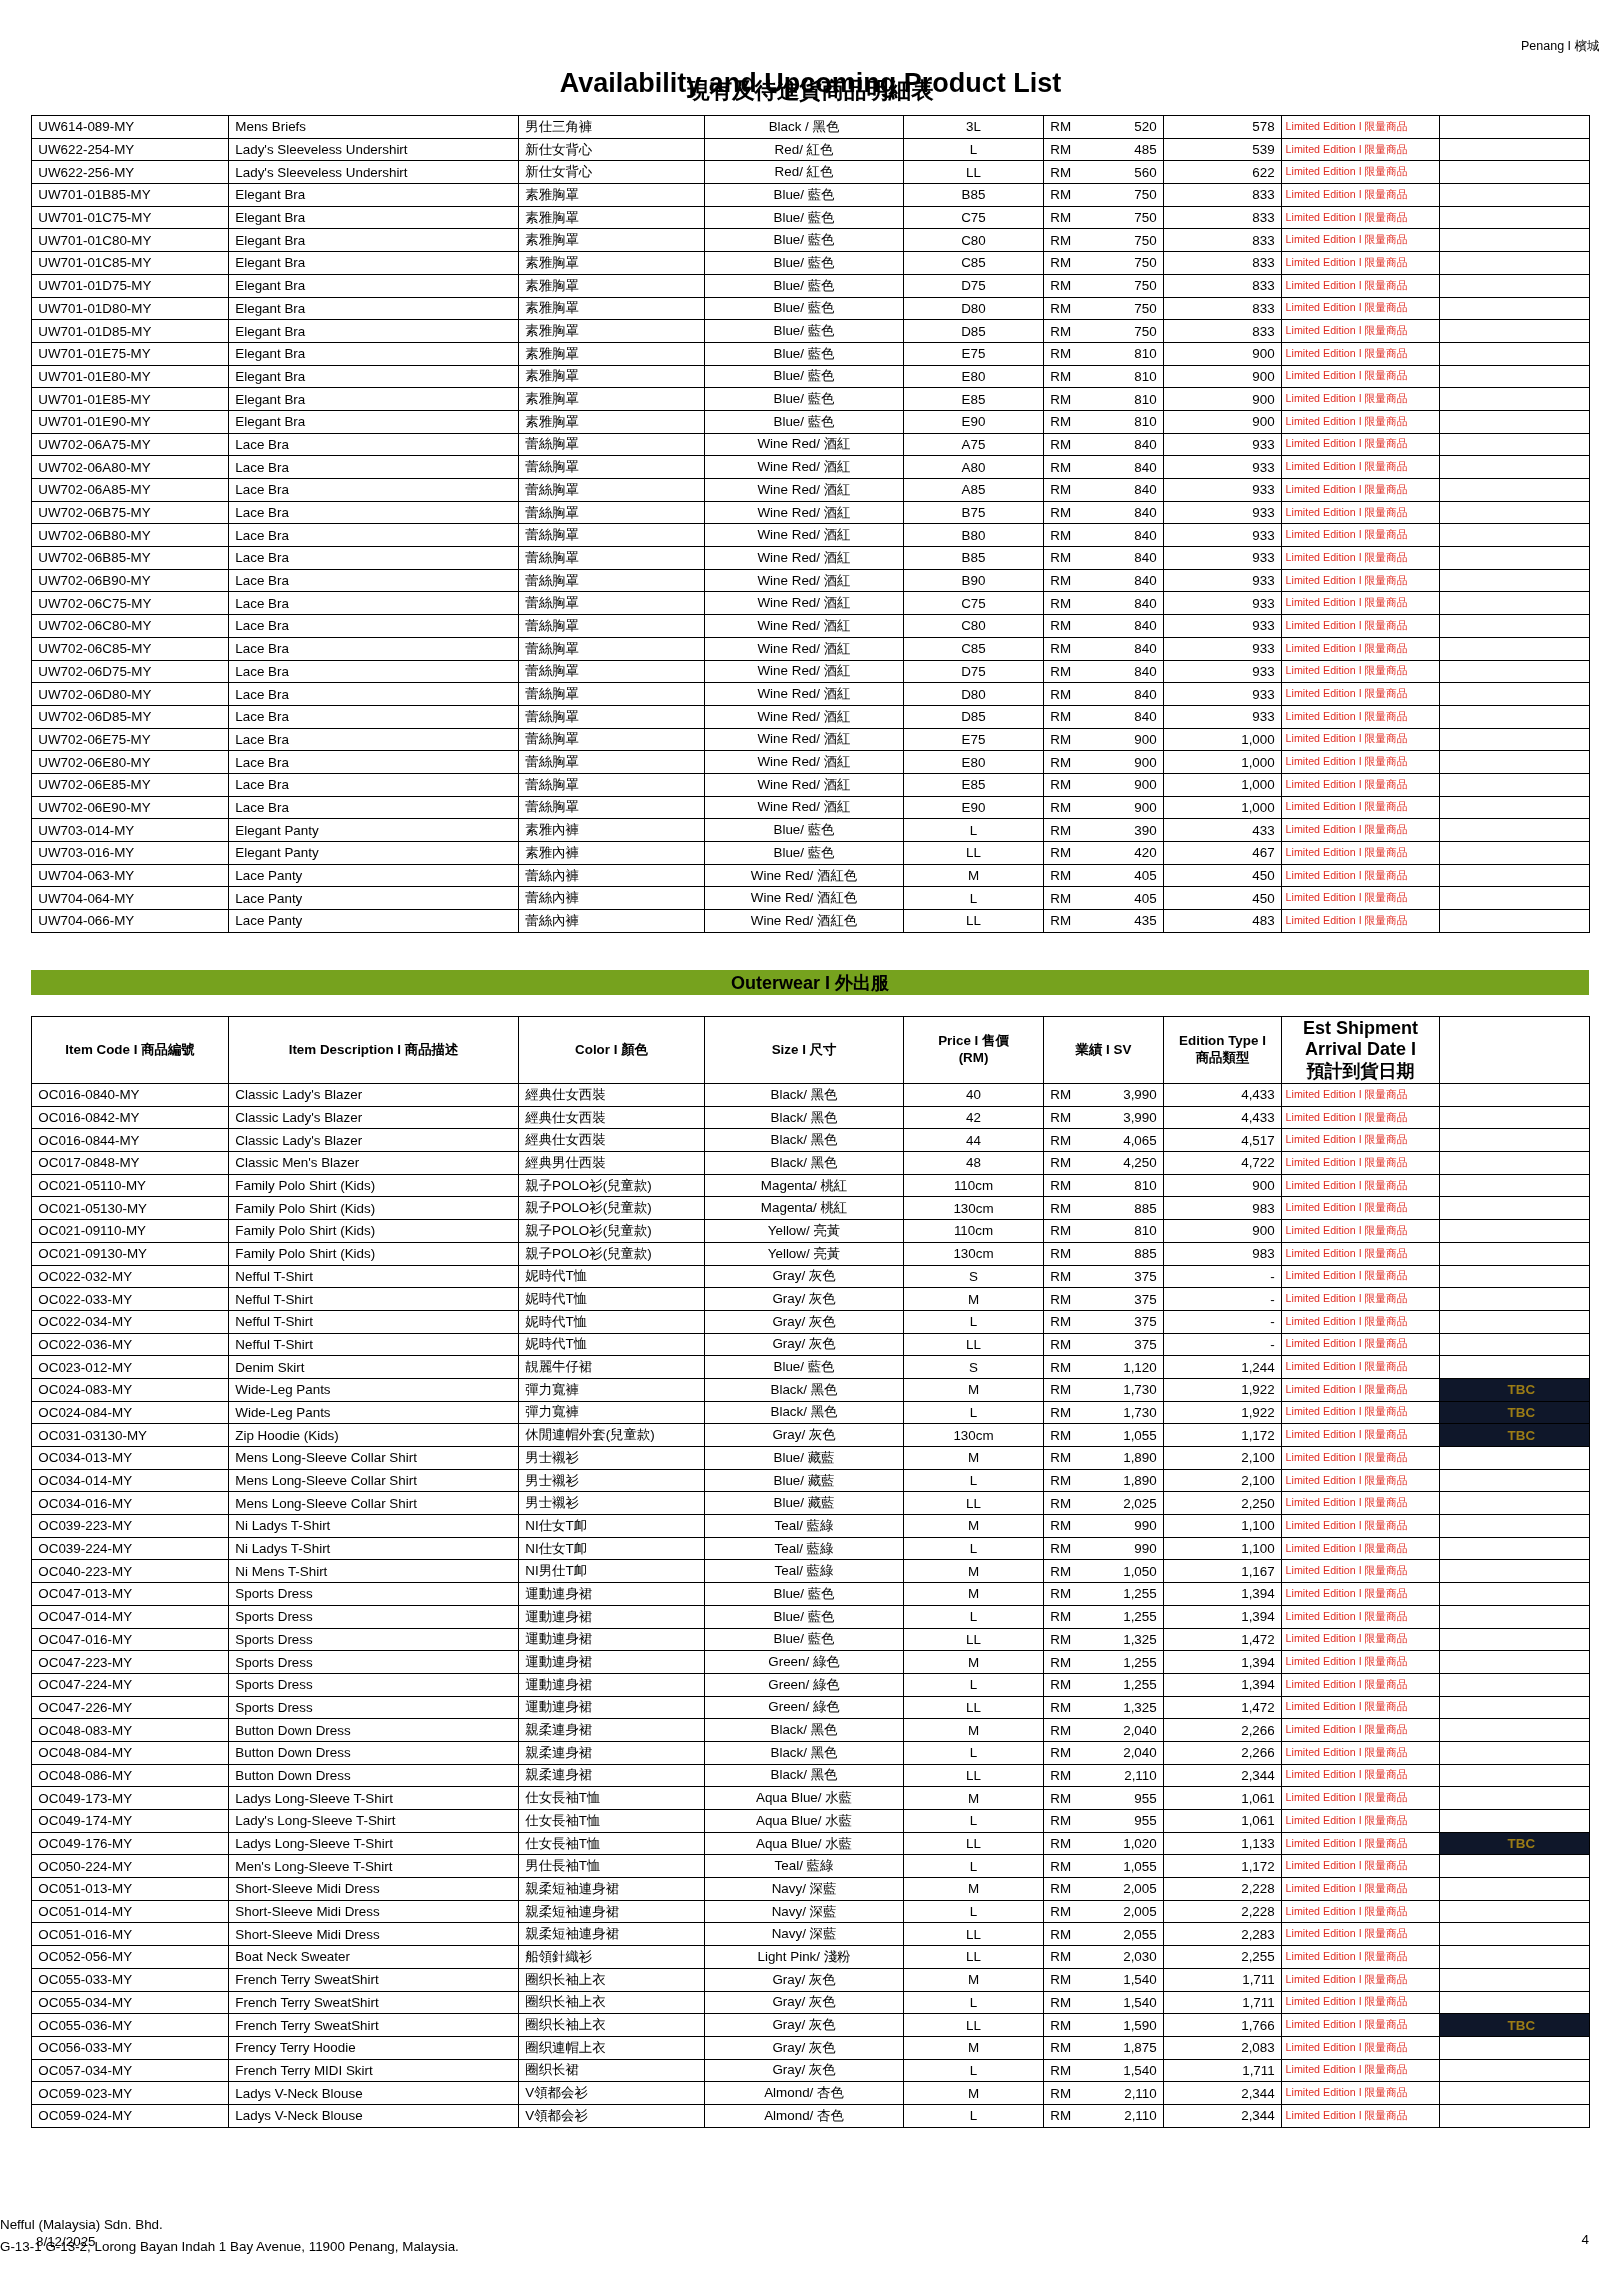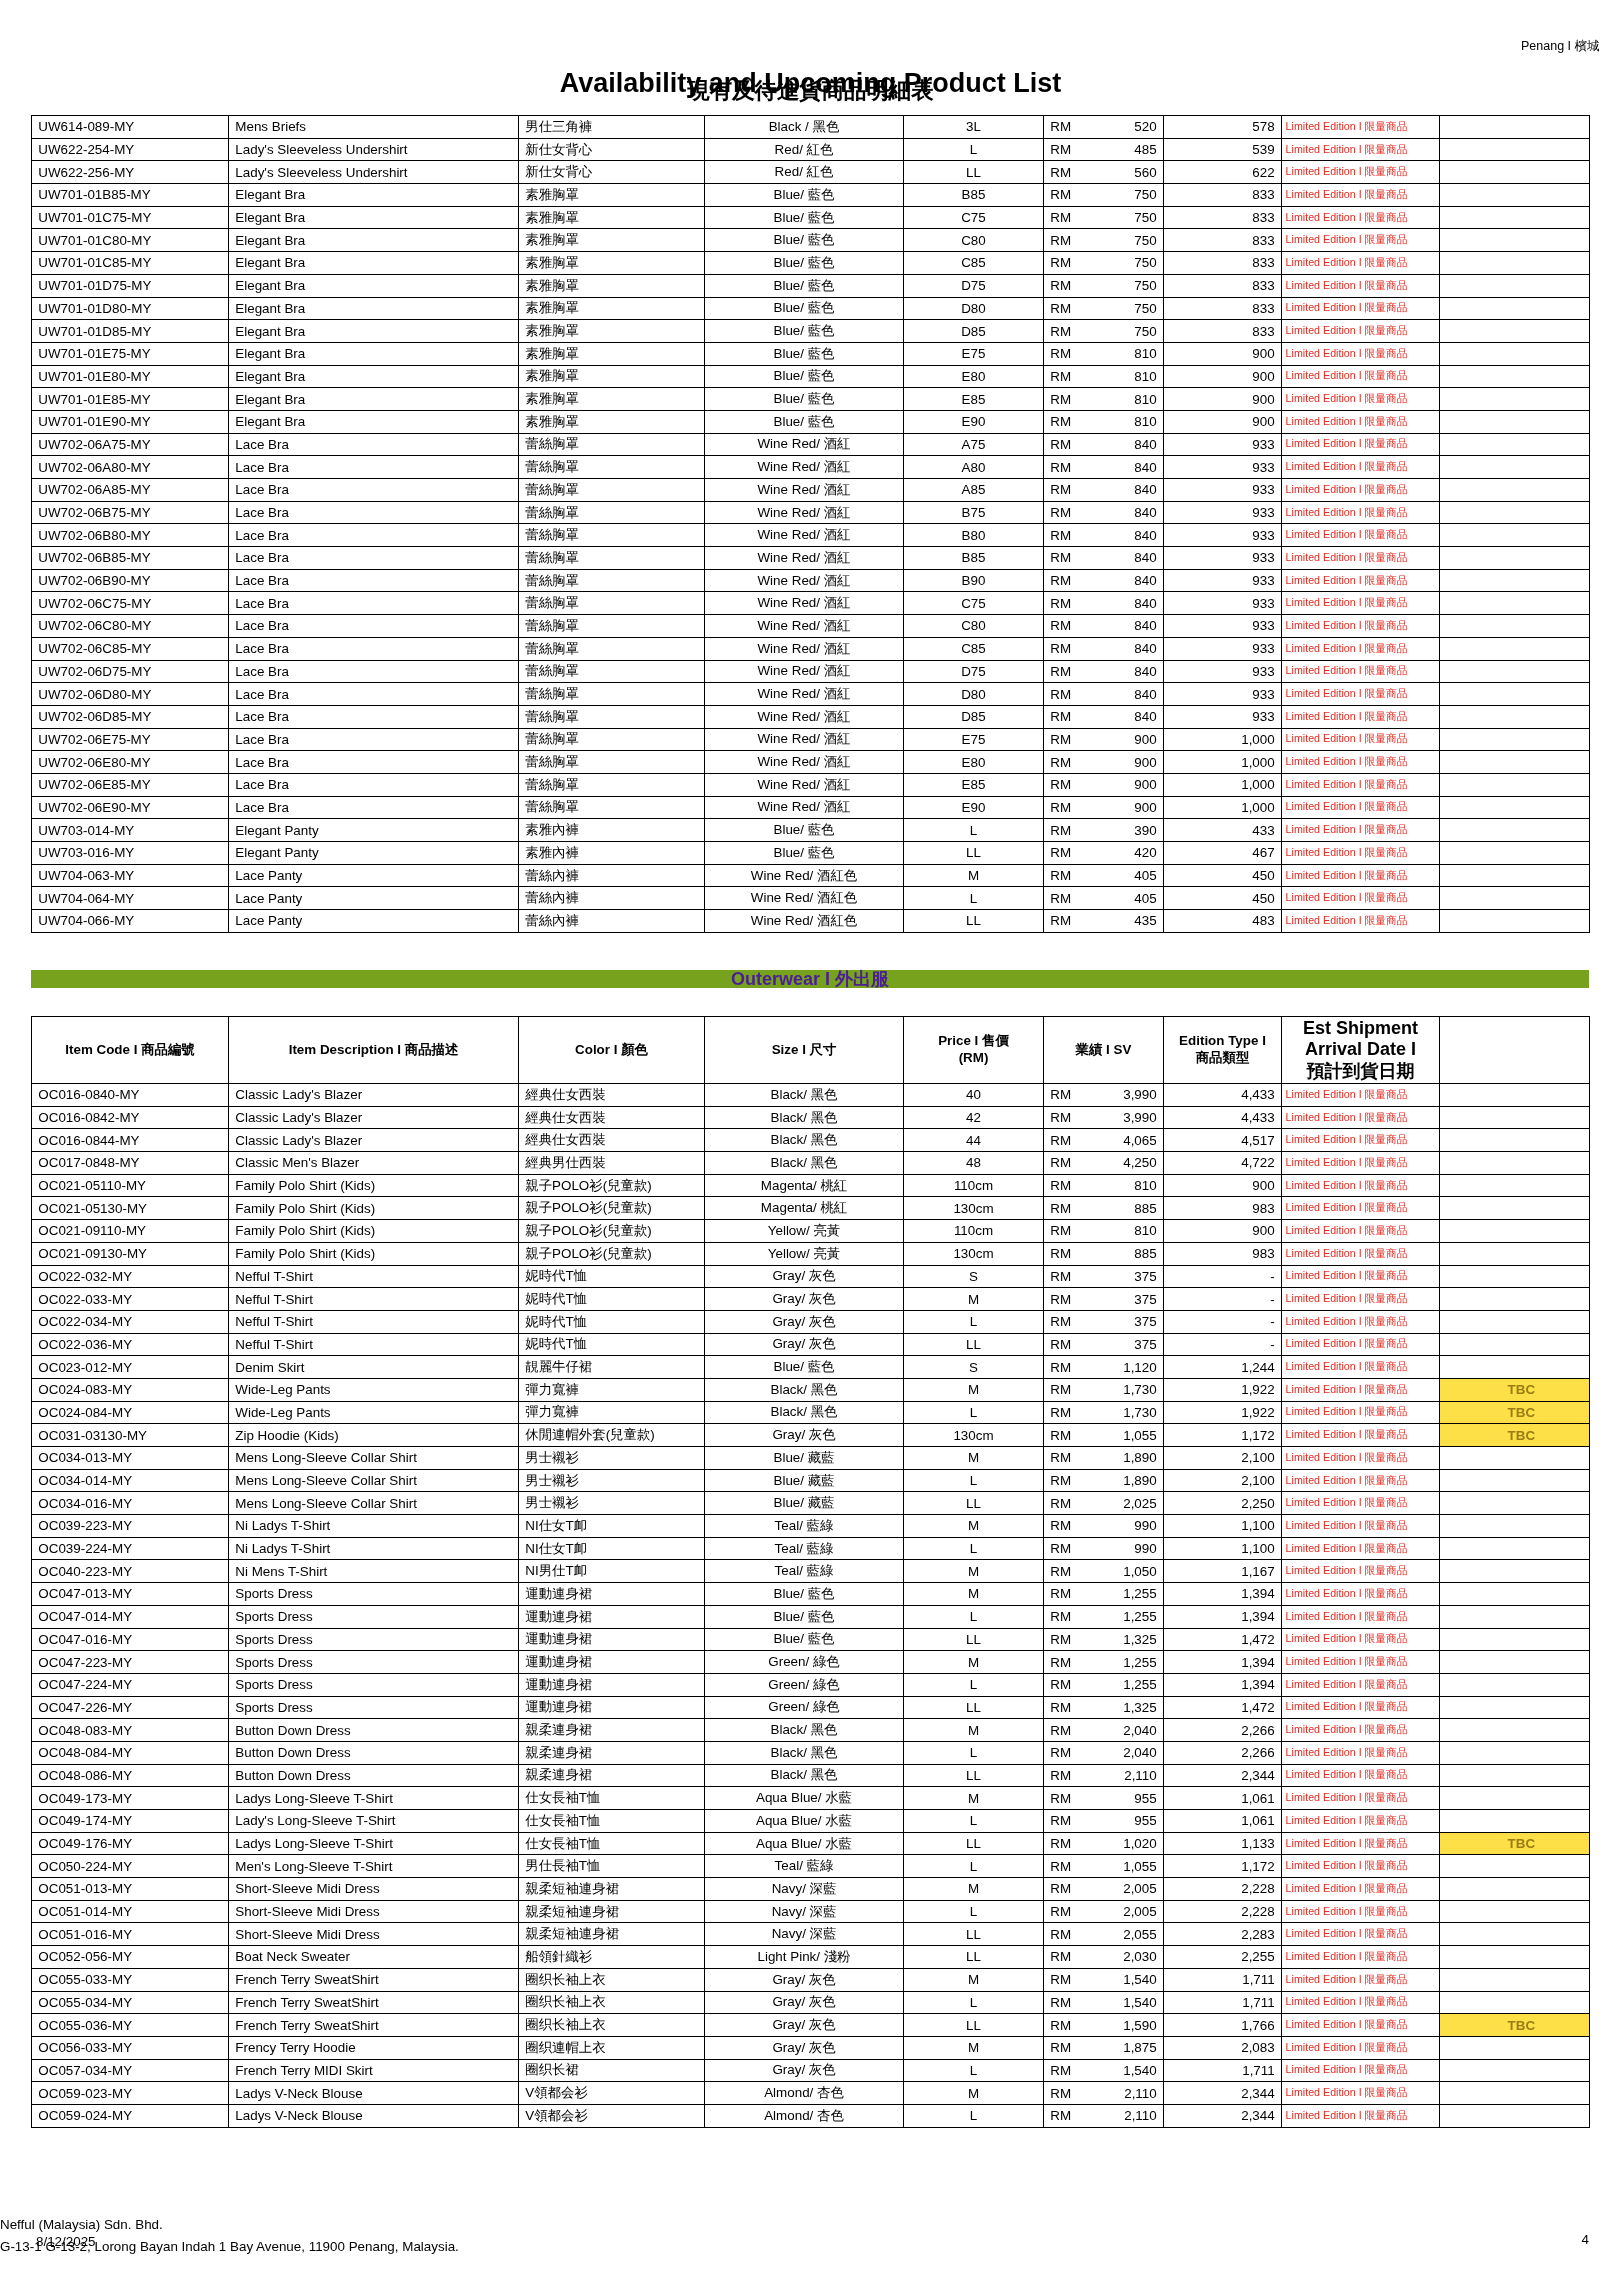--- a/index.html
+++ b/index.html
@@ -25,25 +25,25 @@
     white-space:nowrap;overflow:hidden;vertical-align:middle;}
   tr.grp td{border-top-width:1.8px;}
   #t2 thead td{height:66px;font-weight:bold;text-align:center;font-size:13.4px;
     white-space:normal;line-height:1.25;}
   #t2 thead .hsmall{font-size:18px;line-height:1.2;}
   .c-code,.c-desc,.c-zh{text-align:left;}
   .c-color,.c-size,.c-est{text-align:center;}
   .c-sv{text-align:right;}
   .c-price .pw{display:flex;justify-content:space-between;align-items:center;}
   .c-ed{color:#e12d23;font-size:10.7px;padding:0 3.6px;}
-  .c-est.tbc{background:#fde047;color:#9b7c15;font-weight:bold;padding-left:20px;}
+  .c-est.tbc{background:#0f172a;color:#9b7c15;font-weight:bold;padding-left:20px;}
 
-  .section-bar{position:absolute;left:31px;top:970px;width:1558px;height:18px;
+  .section-bar{position:absolute;left:31px;top:970px;width:1558px;height:25px;
     background:#76a21e;display:flex;align-items:center;justify-content:center;
-    font-weight:bold;font-size:18px;color:#4c1d95;}
+    font-weight:bold;font-size:18px;color:#000000;}
 
   .f-company{position:absolute;top:2217px;left:0;width:100%;text-align:left;font-size:13.4px;}
   .f-address{position:absolute;top:2239px;left:0;width:100%;text-align:left;font-size:13.4px;}
   .f-date{position:absolute;top:2234px;left:36px;font-size:13.4px;}
   .f-page{position:absolute;top:2232px;right:32px;font-size:13.4px;}
 </style>
 </head>
 <body>
 
 <div class="page">

